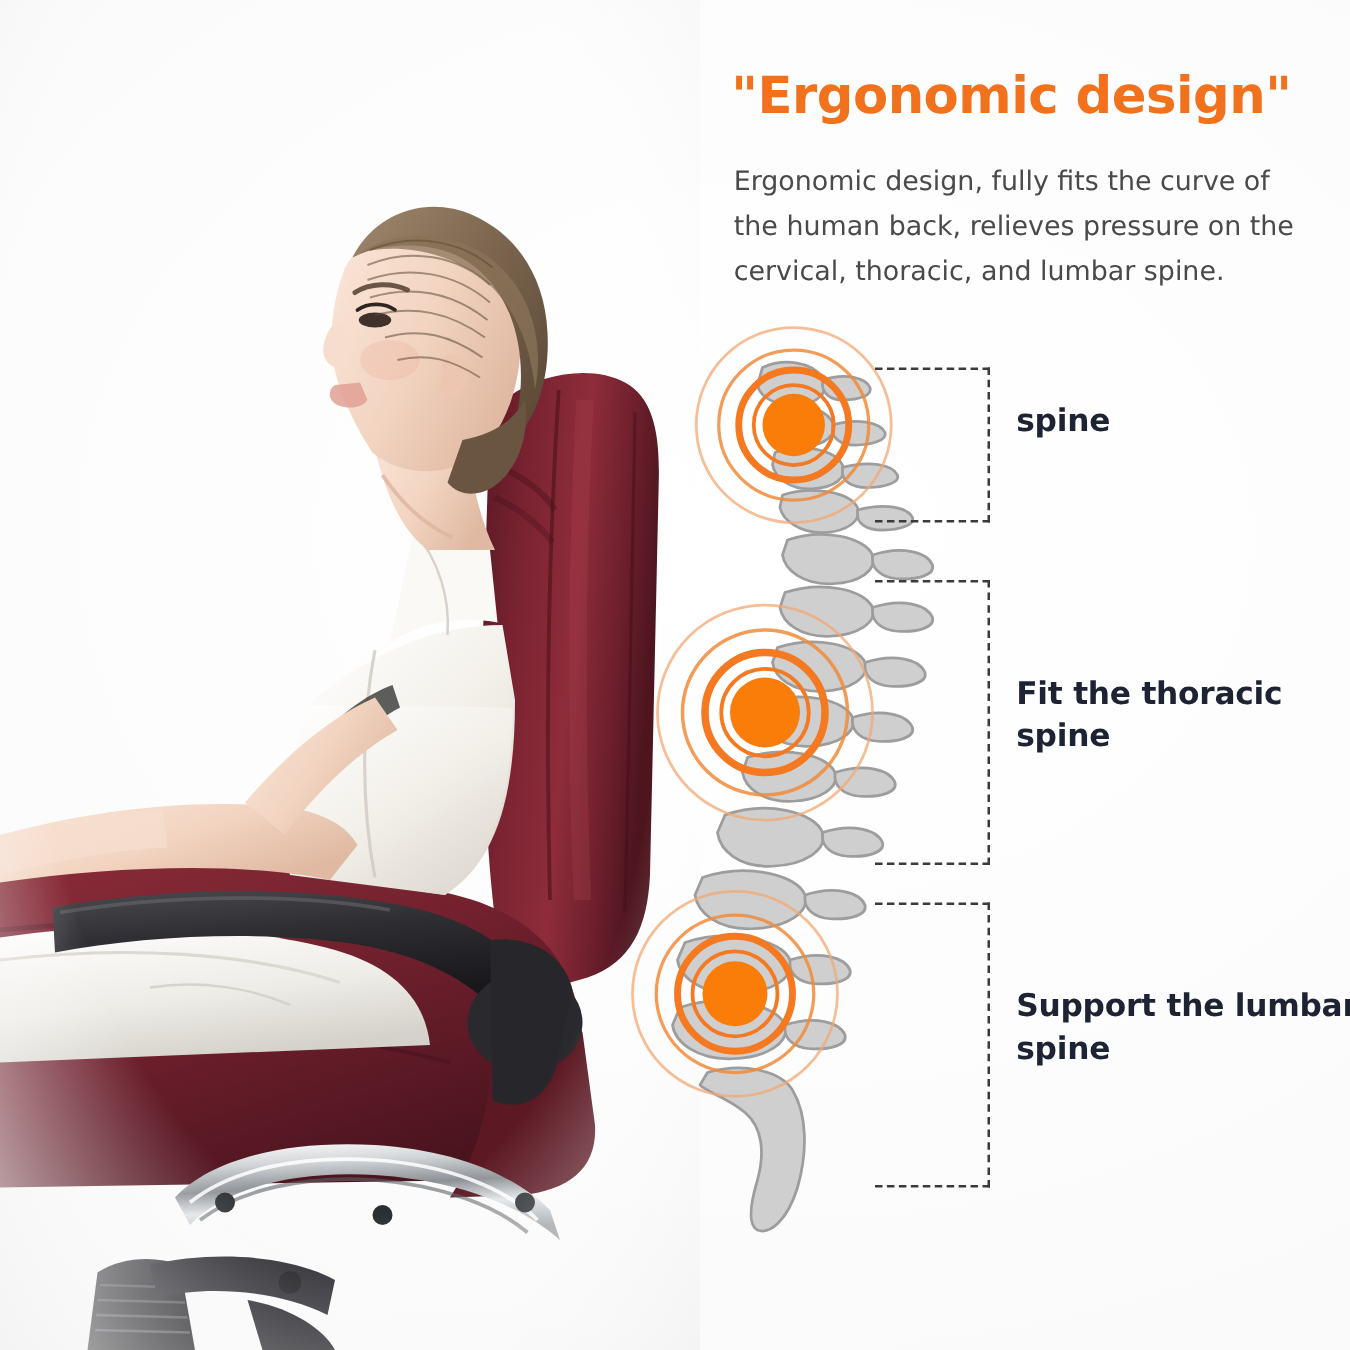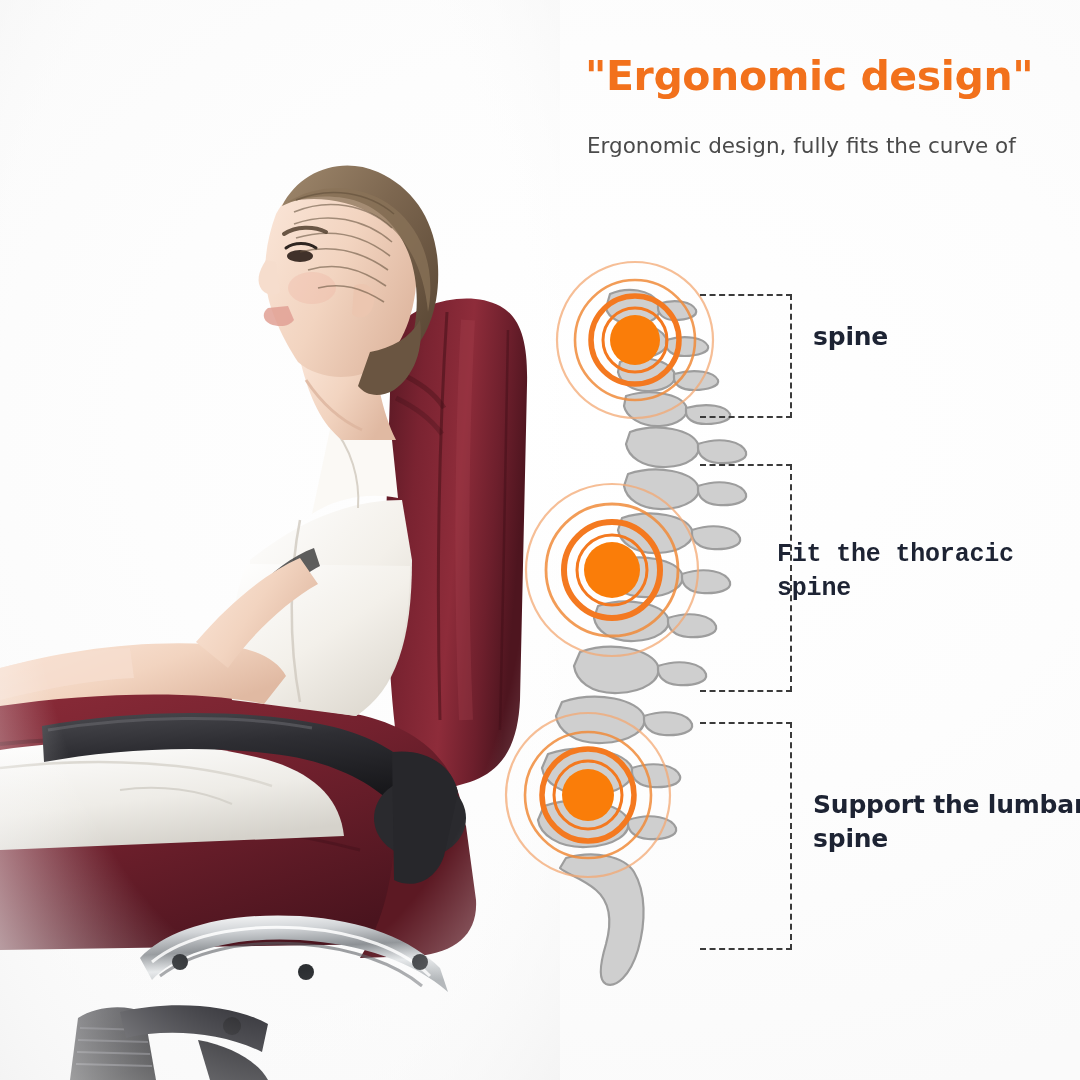--- a/index.html
+++ b/index.html
@@ -285,20 +285,22 @@
       </g>
 
       <rect x="0" y="0" width="560" height="1080" fill="url(#vignette)"></rect>
     </svg>
   </div>
 
   <div class="title">"Ergonomic design"</div>
 
   <div class="desc">
     <div>Ergonomic design, fully fits the curve of</div>
+    <div>the human back, relieves pressure on the</div>
+    <div>cervical, thoracic, and lumbar spine.</div>
   </div>
 
   <div class="spine">
     <svg viewBox="0 0 290 740" xmlns="http://www.w3.org/2000/svg">
       <g fill="#cfcfcf" stroke="#9d9d9d" stroke-width="2.2" stroke-linejoin="round">
 
         <path d="M140 44 C 158 36, 180 40, 188 52 C 194 62, 186 72, 170 74
                  C 152 76, 138 68, 136 58 Z"></path>
         <path d="M146 78 C 166 70, 190 76, 196 88 C 200 98, 190 106, 174 107
                  C 156 108, 144 98, 142 88 Z"></path>
@@ -402,21 +404,21 @@
   </div>
   <div class="label" style="left:813px;top:320px;">
     <div>spine</div>
   </div>
 
   <div class="bracket" style="left:700px;top:464px;width:92px;height:228px;">
     <div class="bk-top" style="top:0;width:92px;"></div>
     <div class="bk-right" style="left:90px;height:228px;"></div>
     <div class="bk-bot" style="top:226px;width:92px;"></div>
   </div>
-  <div class="label" style="left:777px;top:538px;font-family:Liberation Mono, monospace;">
+  <div class="label" style="left:813px;top:538px;">
     <div>Fit the thoracic</div>
     <div>spine</div>
   </div>
 
   <div class="bracket" style="left:700px;top:722px;width:92px;height:228px;">
     <div class="bk-top" style="top:0;width:92px;"></div>
     <div class="bk-right" style="left:90px;height:228px;"></div>
     <div class="bk-bot" style="top:226px;width:92px;"></div>
   </div>
   <div class="label" style="left:813px;top:788px;">

